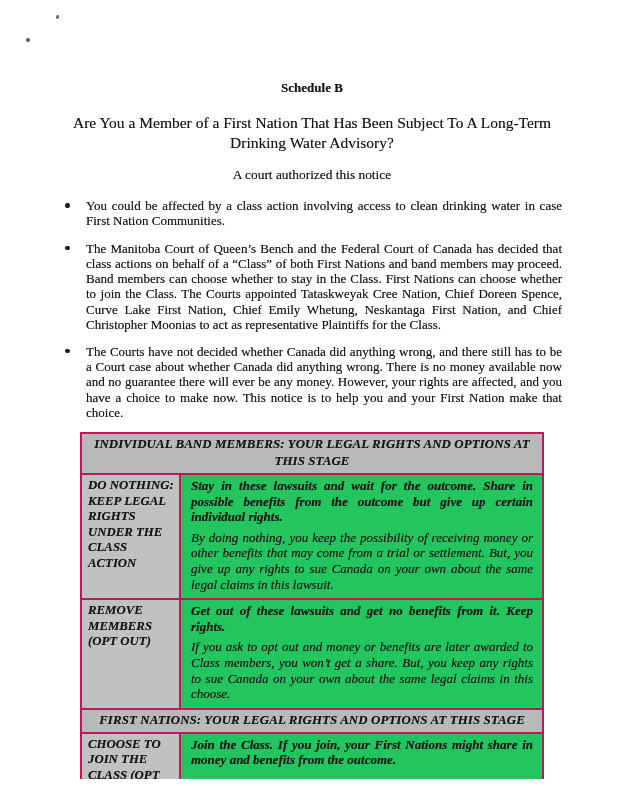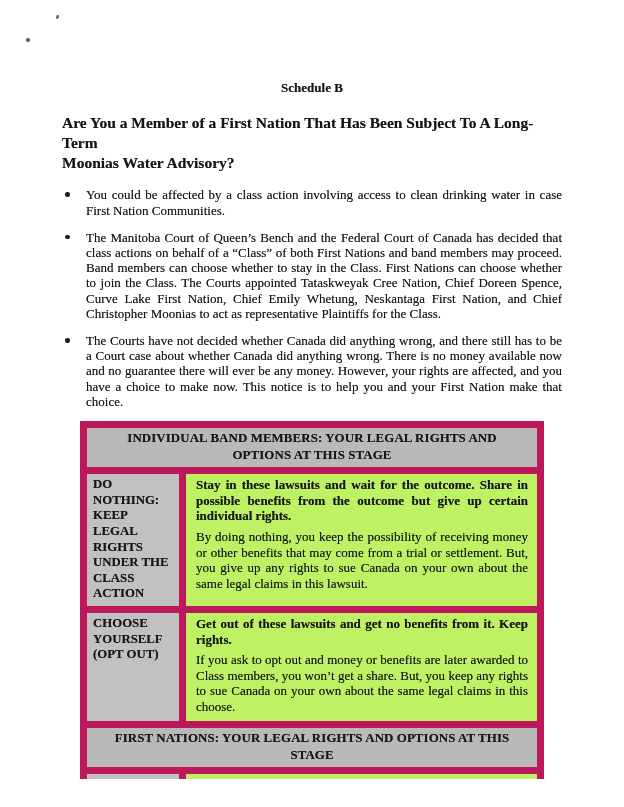--- a/index.html
+++ b/index.html
@@ -21,21 +21,21 @@
 
   .speck { position: absolute; background: #3a3a3a; border-radius: 50%; }
   .speck1 { left: 56px; top: 15px; width: 3px; height: 4px; transform: rotate(20deg); opacity: .75; }
   .speck2 { left: 26px; top: 38px; width: 4px; height: 4px; opacity: .85; }
 
   .schedule {
     text-align: center; font-weight: bold; font-size: 13px;
     margin: 0 0 17px 0;
   }
   .title {
-    text-align: left; font-weight: bold; font-size: 15.5px;
+    text-align: center; font-weight: normal; font-size: 15.5px;
     line-height: 1.3; margin: 0 auto 14px auto; max-width: 520px;
   }
   .subtitle {
     text-align: center; font-size: 13.4px; margin: 0 0 13px 0;
   }
   .authorized {
     text-align: center; font-size: 13.4px; margin: 0 0 15px 0;
   }
 
   ul.bullets { margin: 0 0 9px 0; padding: 0 0 0 24px; list-style: none; }
@@ -49,73 +49,74 @@
     position: absolute; left: -21px; top: 5px;
     width: 4.5px; height: 4.5px; border-radius: 50%; background: #1a1a1a;
   }
 
   table.options {
     width: 464px; margin: 0 auto;
     border-collapse: collapse;
     border: 2px solid #2b2b2b;
     font-size: 13px;
   }
-  table.options td { border: 7px solid #be185d; vertical-align: top; }
+  table.options td { border: 2px solid #be185d; vertical-align: top; font-style: italic; }
   td.section-header {
     background: #b9b9b9;
     font-weight: bold; text-align: center;
     font-size: 12.9px; line-height: 1.32;
     padding: 2px 12px 3px 12px;
     letter-spacing: 0.1px;
   }
   td.option-cell {
     background: #c1c1c1;
     width: 99px;
     font-weight: bold; font-size: 12.8px; line-height: 1.22;
     padding: 3px 5px 4px 6px;
   }
-  td.desc-cell { background: #bef264; padding: 3px 9px 6px 10px; }
+  td.desc-cell { background: #22c55e; padding: 3px 9px 6px 10px; }
   td.desc-cell p { margin: 0; line-height: 1.2; text-align: justify; }
   td.desc-cell p.lead { font-weight: bold; margin-bottom: 5px; }
 </style>
 </head>
 <body>
 
 <div class="page">
   <span class="speck speck1"></span>
   <span class="speck speck2"></span>
 
   <div class="content">
 
     <div class="schedule">Schedule B</div>
 
-    <h1 class="title"><span>Are You a Member of a First Nation That Has Been Subject To A Long-Term</span><br><span>Moonias Water Advisory?</span></h1>
+    <h1 class="title"><span>Are You a Member of a First Nation That Has Been Subject To A Long-Term</span><br><span>Drinking Water Advisory?</span></h1>
 
 
+    <p class="authorized">A court authorized this notice</p>
 
     <ul class="bullets">
       <li><span class="dot"></span><span>You could be affected by a class action involving access to clean drinking water in case First Nation Communities.</span></li>
       <li><span class="dot"></span><span>The Manitoba Court of Queen’s Bench and the Federal Court of Canada has decided that class actions on behalf of a “Class” of both First Nations and band members may proceed. Band members can choose whether to stay in the Class. First Nations can choose whether to join the Class. The Courts appointed Tataskweyak Cree Nation, Chief Doreen Spence, Curve Lake First Nation, Chief Emily Whetung, Neskantaga First Nation, and Chief Christopher Moonias to act as representative Plaintiffs for the Class.</span></li>
       <li><span class="dot"></span><span>The Courts have not decided whether Canada did anything wrong, and there still has to be a Court case about whether Canada did anything wrong. There is no money available now and no guarantee there will ever be any money. However, your rights are affected, and you have a choice to make now. This notice is to help you and your First Nation make that choice.</span></li>
     </ul>
 
     <table class="options">
       <tbody>
         <tr>
           <td class="section-header" colspan="2">INDIVIDUAL BAND MEMBERS: YOUR LEGAL RIGHTS AND OPTIONS AT THIS STAGE</td>
         </tr>
         <tr>
           <td class="option-cell">DO NOTHING: KEEP LEGAL RIGHTS UNDER THE CLASS ACTION</td>
           <td class="desc-cell">
             <p class="lead">Stay in these lawsuits and wait for the outcome. Share in possible benefits from the outcome but give up certain individual rights.</p>
             <p>By doing nothing, you keep the possibility of receiving money or other benefits that may come from a trial or settlement. But, you give up any rights to sue Canada on your own about the same legal claims in this lawsuit.</p>
           </td>
         </tr>
         <tr>
-          <td class="option-cell">CHOOSE YOURSELF (OPT OUT)</td>
+          <td class="option-cell">REMOVE MEMBERS (OPT OUT)</td>
           <td class="desc-cell">
             <p class="lead">Get out of these lawsuits and get no benefits from it. Keep rights.</p>
             <p>If you ask to opt out and money or benefits are later awarded to Class members, you won’t get a share. But, you keep any rights to sue Canada on your own about the same legal claims in this choose.</p>
           </td>
         </tr>
         <tr>
           <td class="section-header" colspan="2">FIRST NATIONS: YOUR LEGAL RIGHTS AND OPTIONS AT THIS STAGE</td>
         </tr>
         <tr>
           <td class="option-cell">CHOOSE TO JOIN THE CLASS (OPT IN)</td>

